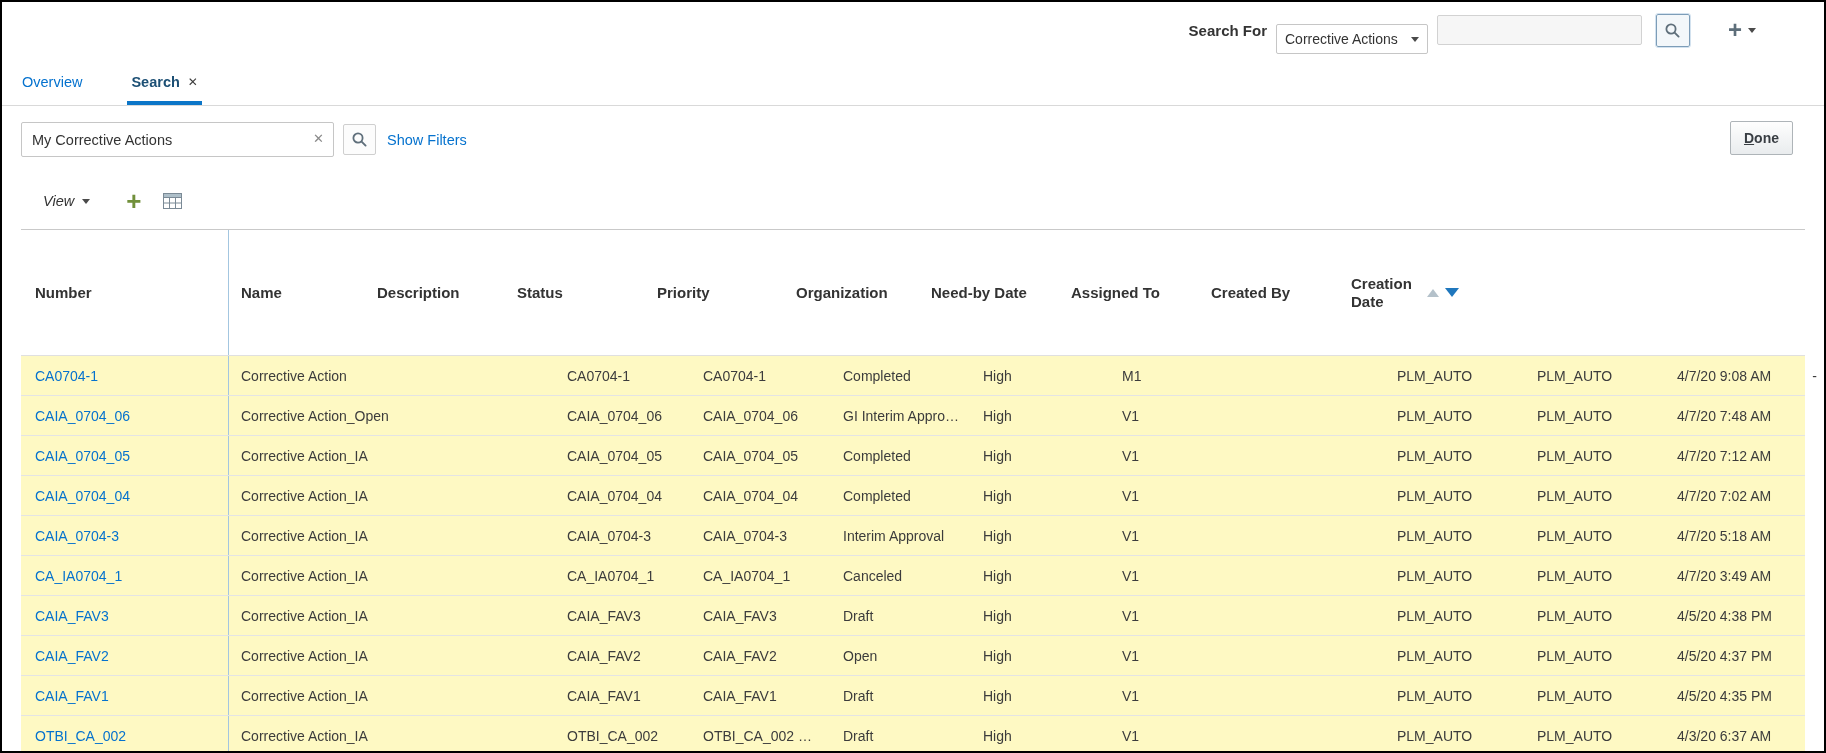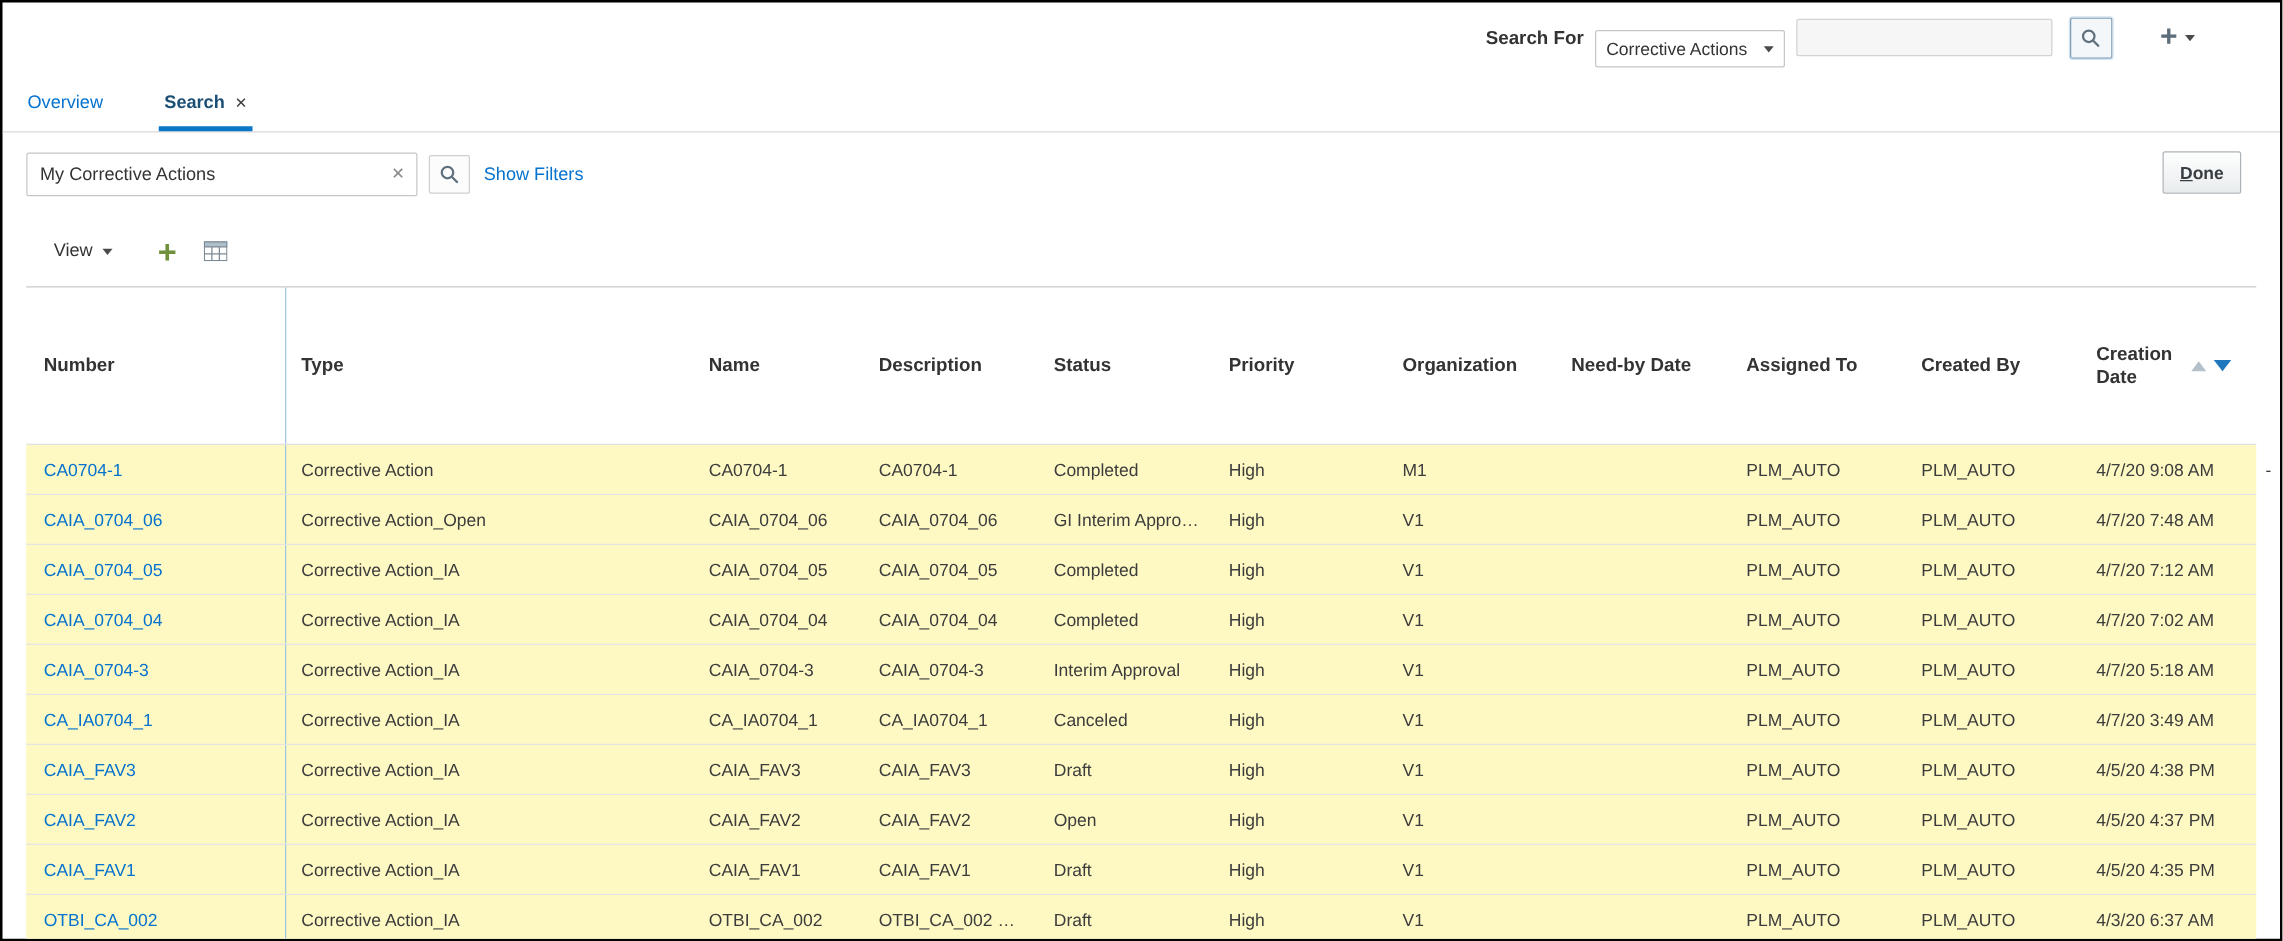--- a/index.html
+++ b/index.html
@@ -38,21 +38,21 @@
   .panel-search-btn { width: 33px; height: 31px; margin-left: 9px; border: 1px solid #cfcfcf; background: #fcfcfc;
     border-radius: 2px; display: flex; align-items: center; justify-content: center; cursor: pointer; }
   .show-filters { color: #0572ce; font-size: 14.5px; margin-left: 11px; text-decoration: none; cursor: pointer; }
   .done-btn { position: absolute; right: 31px; top: 15px; height: 34px; padding: 0 13px; border: 1px solid #aeb4b8;
     border-radius: 2px; background: linear-gradient(#fefefe, #e9ecee); cursor: pointer; }
   .done-btn span { display: block; font: bold 14px "Liberation Sans", sans-serif; color: #393e43; }
   .done-btn span::first-letter { text-decoration: underline; }
 
   
   .toolbar { height: 56px; display: flex; align-items: center; padding-left: 41px; }
-  .view-menu { display: flex; align-items: center; gap: 8px; font-size: 14.5px; color: #333; cursor: pointer; }
+  .view-menu { display: flex; align-items: center; gap: 8px; font-size: 14.5px; color: #333; cursor: pointer; font-style: italic; }
   .tb-plus { font-size: 26px; font-weight: bold; color: #71903b; line-height: 22px; cursor: pointer; margin-left: 36px; }
   .tb-grid { cursor: pointer; display: flex; margin-left: 22px; }
 
   
   .table { margin: 0 19px; }
   .thead { display: flex; height: 127px; border-top: 1px solid #c9c9c9; border-bottom: 1px solid #e0e0e0; }
   .th { display: flex; align-items: center; font-weight: bold; font-size: 15px; color: #333; padding-left: 12px; overflow: hidden; }
   .tr { display: flex; height: 40px; border-bottom: 1px solid #e4e4e4; background: #fef9c3; position: relative; }
   .tr.selected { background: #fef9c3; }
   .td { display: flex; align-items: center; font-size: 14px; color: #3c3c3c; padding-left: 12px; white-space: nowrap; overflow: hidden; }
@@ -140,23 +140,20 @@
         <line x1="0.5" y1="10" x2="18.5" y2="10" stroke="#7b8a96"></line>
       </svg>
     </span>
   </div>
 
   <div class="table">
     <div class="thead">
       <div class="th c-number">
           <span>Number</span>
         </div>
-      <div class="th c-type">
-          <span>Type</span>
-        </div>
       <div class="th c-name">
           <span>Name</span>
         </div>
       <div class="th c-desc">
           <span>Description</span>
         </div>
       <div class="th c-status">
           <span>Status</span>
         </div>
       <div class="th c-priority">

